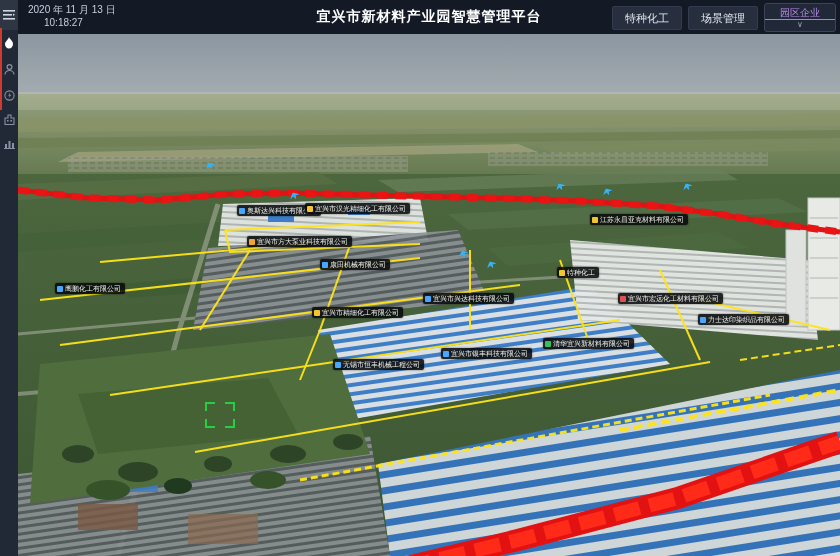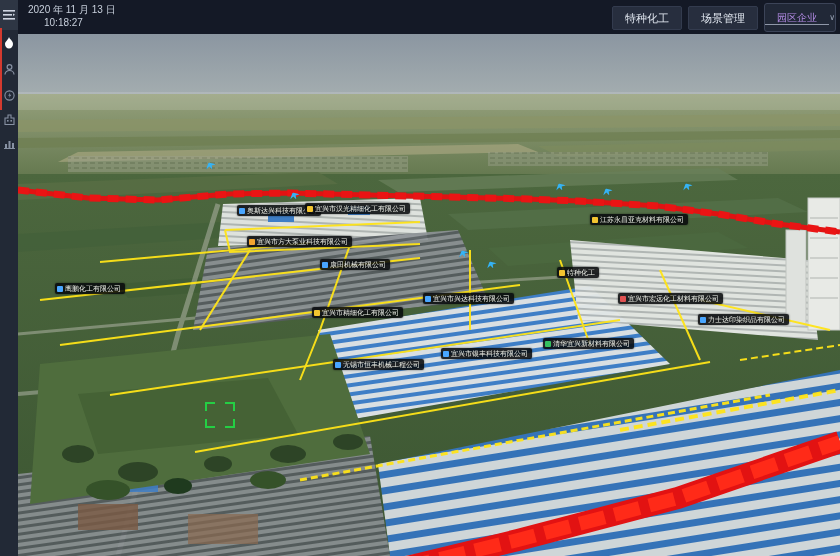--- a/index.html
+++ b/index.html
@@ -18,21 +18,21 @@
     position:absolute;left:0;right:0;top:8px;text-align:center;
     font-size:14px;font-weight:bold;color:#ffffff;letter-spacing:1px;
   }
   .header-right{position:absolute;right:4px;top:3px;display:flex;gap:6px;align-items:flex-start;}
   .hbtn{
     height:22px;margin-top:3px;padding:0 12px;background:#272e3e;border:1px solid #333b4e;
     border-radius:2px;color:#dfe5ee;font-size:11px;line-height:22px;cursor:pointer;white-space:nowrap;
   }
   .hdrop{
     width:70px;height:27px;background:#212837;border:1px solid #3c4458;border-radius:3px;
-    display:flex;flex-direction:row;align-items:center;justify-content:space-between;cursor:pointer;
+    display:flex;flex-direction:column;align-items:center;justify-content:center;cursor:pointer;
   }
   .hdrop .dlabel{font-size:10px;line-height:13px;color:#b48ce6;width:100%;text-align:center;border-bottom:1px solid #8f97a8;}
   .hdrop .chev{font-size:8px;line-height:10px;color:#9aa4b6;}
   
   .sidebar{
     position:absolute;left:0;top:0;width:18px;height:556px;background:#222936;z-index:31;
   }
   .sidebar .menu-top{width:18px;height:30px;background:#2e3644;display:flex;align-items:center;justify-content:center;}
   .active-stripe{position:absolute;left:0;top:28px;width:2px;height:82px;background:#d33a2f;}
   .sicon{width:18px;height:26px;display:flex;align-items:center;justify-content:center;cursor:pointer;}
@@ -109,20 +109,21 @@
         <rect x="0" y="10" width="11" height="1" fill="#8791a3"></rect>
       </svg>
   </div>
 </div>
 
 <div class="header">
   <div class="datetime">
     <div>2020 年 11 月 13 日</div>
     <div class="time">10:18:27</div>
   </div>
+  <div class="app-title">宜兴市新材料产业园智慧管理平台</div>
   <div class="header-right">
     <div class="hbtn">特种化工</div>
     <div class="hbtn">场景管理</div>
     <div class="hdrop">
       <div class="dlabel">园区企业</div>
       <div class="chev">∨</div>
     </div>
   </div>
 </div>
 

